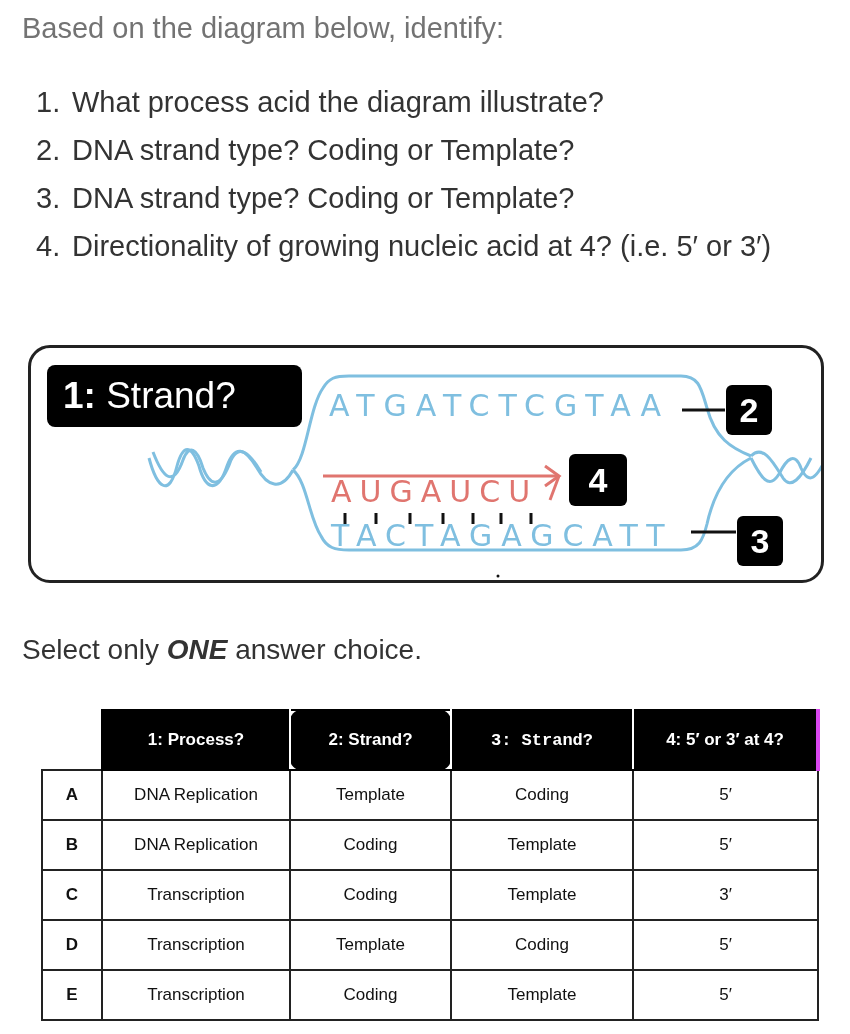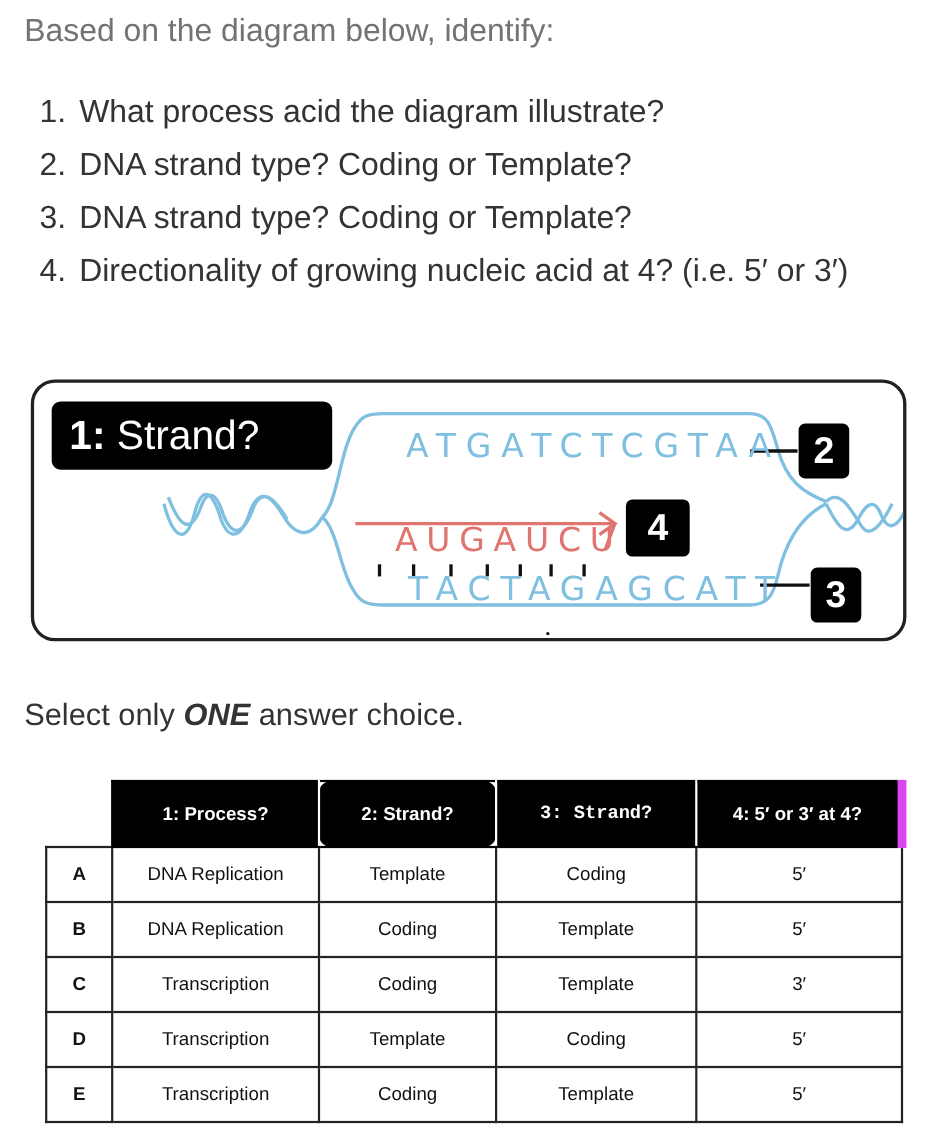--- a/index.html
+++ b/index.html
@@ -7,28 +7,28 @@
     .intro { position: absolute; left: 22px; top: 6px; font-size: 29px; line-height: 44px; color: #737373; }
     .qlist { position: absolute; left: 36px; top: 78px; font-size: 29px; line-height: 48px; color: #333; margin: 0; padding: 0; list-style: none; width: 780px; }
     .qlist li { display: flex; }
     .qlist .num { width: 36px; flex: none; }
     .qlist .txt { flex: 1; }
     .diagram { position: absolute; left: 28px; top: 345px; width: 796px; height: 238px; border: 3px solid #222; border-radius: 22px; box-sizing: border-box; background: #fff; overflow: hidden; }
     .diagram svg { position: absolute; left: 0; top: 0; }
     .proc-label { position: absolute; left: 16px; top: 17px; width: 255px; height: 62px; background: #000; color: #fff; border-radius: 8px; font-size: 37px; line-height: 62px; padding-left: 16px; box-sizing: border-box; }
     .proc-label b { font-weight: bold; }
     .badge { position: absolute; background: #000; color: #fff; border-radius: 6px; font-weight: bold; font-size: 34px; text-align: center; }
-    .seq { position: absolute; font-family: "DejaVu Sans", sans-serif; letter-spacing: 9px; font-size: 30px; margin-left: 40px; }
+    .seq { position: absolute; font-family: "DejaVu Sans", sans-serif; letter-spacing: 9px; font-size: 30px; }
     .seq.dna { color: #7fbfe0; }
     .seq.rna { color: #e0756f; }
     .select-note { position: absolute; left: 22px; top: 628px; font-size: 28px; line-height: 44px; color: #333; }
     .select-note em { font-weight: bold; font-style: italic; }
     table.answers { position: absolute; left: 41px; top: 709px; border-collapse: collapse; font-family: "Liberation Sans", sans-serif; font-size: 17px; color: #111; }
     table.answers th { background: #000; color: #fff; height: 56px; font-weight: bold; border: 2px solid #000; border-right: 2px solid #fff; font-size: 17px; }
-    table.answers th:last-child { border-right: 8px solid #d946ef; }
+    table.answers th:last-child { border-right: 4px solid #d946ef; }
     table.answers th.blank { background: #fff; border: none; }
     table.answers td { border: 2px solid #222; height: 46px; text-align: center; }
     table.answers td.letter { font-weight: bold; width: 56px; }
   </style>
 </head>
 <body>
 
 <div class="intro">Based on the diagram below, identify:</div>
 
 <ol class="qlist">
@@ -77,21 +77,21 @@
     </g>
 
     <line x1="651" y1="62" x2="694" y2="62" stroke="#111" stroke-width="3"></line>
     <line x1="660" y1="184" x2="705" y2="184" stroke="#111" stroke-width="3"></line>
     <circle cx="467" cy="228" r="1.5" fill="#111"></circle>
   </svg>
 
   <div class="proc-label"><b>1:</b><span> Strand?</span></div>
 
   <div class="seq dna" style="left:298px; top:40px;">ATGATCTCGTAA</div>
-  <div class="seq rna" style="left:288px; top:126px; letter-spacing:8px;">AUGAUCU</div>
+  <div class="seq rna" style="left:300px; top:126px; letter-spacing:8px;">AUGAUCU</div>
   <div class="seq dna" style="left:300px; top:170px;">TACTAGAGCATT</div>
 
   <div class="badge" style="left:695px; top:37px; width:46px; height:50px; line-height:50px;">2</div>
   <div class="badge" style="left:706px; top:168px; width:46px; height:50px; line-height:50px;">3</div>
   <div class="badge" style="left:538px; top:106px; width:58px; height:52px; line-height:52px;">4</div>
 </div>
 
 <div class="select-note"><span>Select only </span><em>ONE</em><span> answer choice.</span></div>
 
 <table class="answers">

